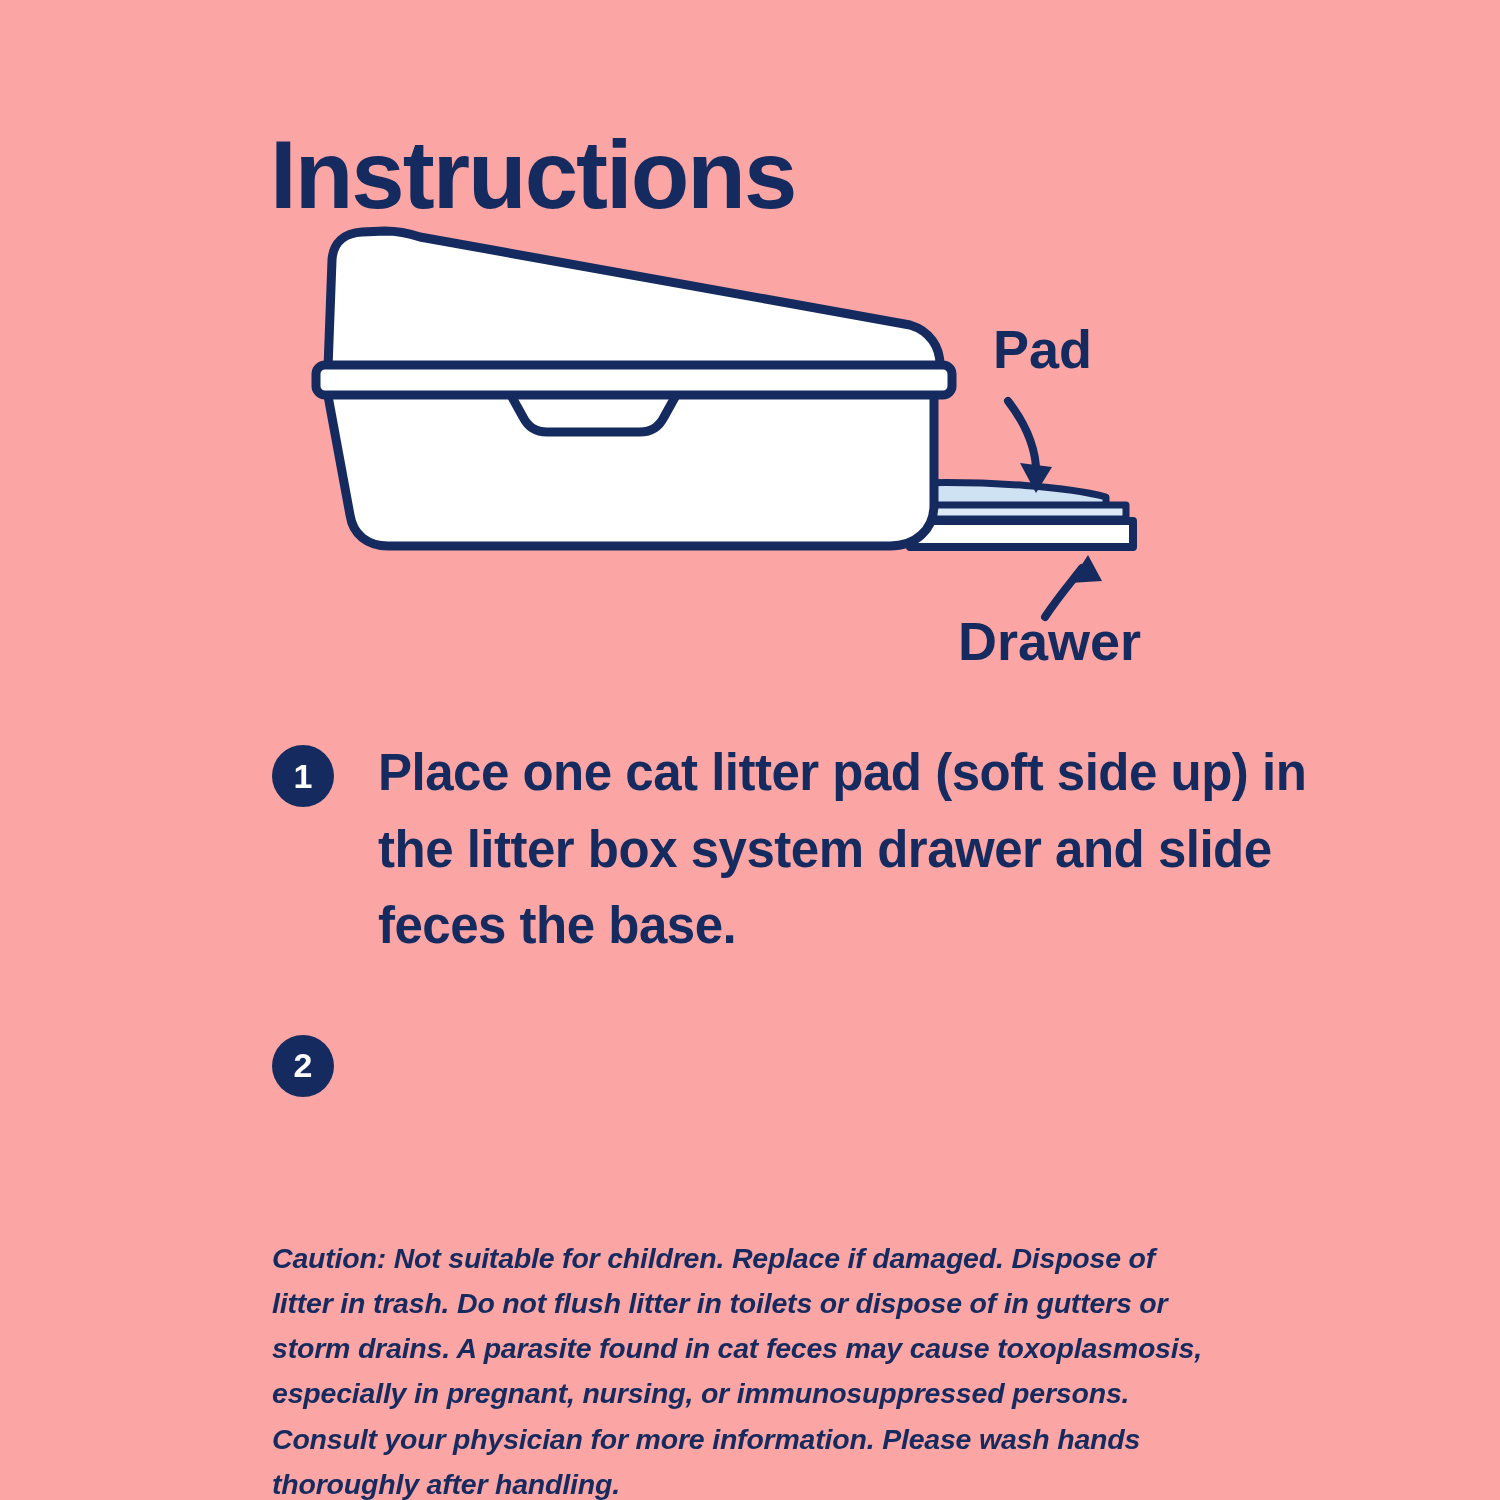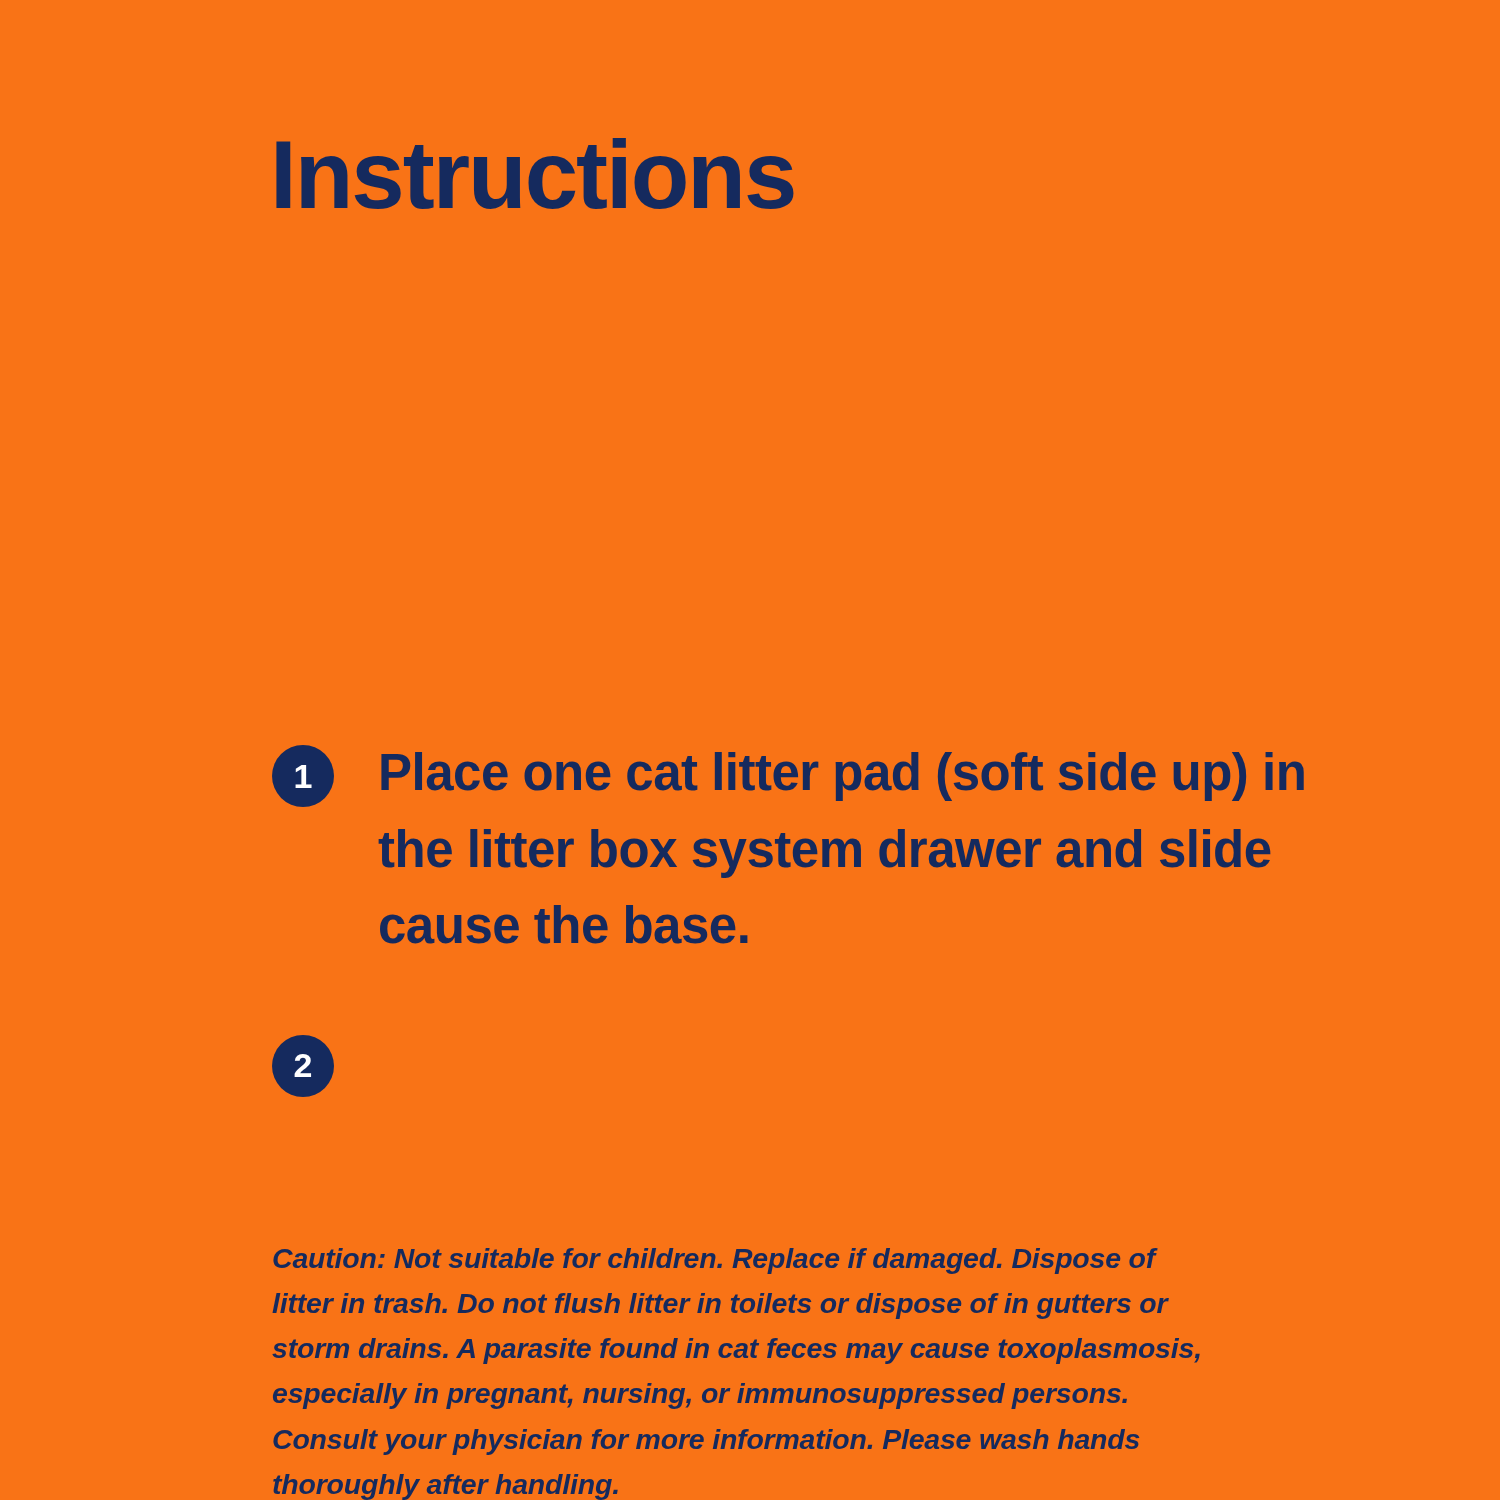--- a/index.html
+++ b/index.html
@@ -10,21 +10,21 @@
     width: 1500px;
     height: 1500px;
     background: #24c9d8;
     font-family: "Liberation Sans", sans-serif;
     overflow: hidden;
   }
   #page {
     position: relative;
     width: 1500px;
     height: 1500px;
-    background: #f97316;
+    background: #fca5a5;
   }
 
   
   #title {
     position: absolute;
     left: 270px;
     top: 58px;
     font-size: 96px;
     font-weight: 700;
     color: #152a5e;
@@ -93,26 +93,89 @@
     letter-spacing: -0.2px;
   }
 </style>
 </head>
 <body>
 
 <div id="page">
 
   <h1 id="title">Instructions</h1>
 
+  <div id="diagram">
+    <svg viewBox="0 0 920 490" width="920" height="490">
+
+      <g>
+        <path d="M 626 278
+                 C 700 276, 780 282, 816 292
+                 L 816 302
+                 L 626 302
+                 Z" fill="#cfe2f3" stroke="#152a5e" stroke-width="7" stroke-linejoin="round"></path>
+        <path d="M 626 300
+                 L 836 300
+                 L 836 314
+                 L 626 314
+                 Z" fill="#dceaf7" stroke="#152a5e" stroke-width="7" stroke-linejoin="round"></path>
+      </g>
+
+      <g>
+        <path d="M 620 316
+                 L 843 316
+                 L 843 342
+                 L 620 342
+                 Z" fill="#ffffff" stroke="#152a5e" stroke-width="8" stroke-linejoin="round"></path>
+      </g>
+
+      <path d="M 36 180
+               L 60 310
+               C 63 330, 78 341, 98 341
+               L 600 341
+               C 625 341, 644 325, 644 300
+               L 644 180
+               Z" fill="#ffffff" stroke="#152a5e" stroke-width="9" stroke-linejoin="round"></path>
+
+      <path d="M 213 176
+               L 233 212
+               C 238 222, 246 227, 257 227
+               L 350 227
+               C 361 227, 369 222, 374 212
+               L 394 176" fill="none" stroke="#152a5e" stroke-width="9" stroke-linejoin="round" stroke-linecap="round"></path>
+
+      <path d="M 38 163
+               L 42 55
+               C 43 38, 54 28, 72 27
+               L 95 26
+               C 108 26, 118 28, 130 32
+               L 620 120
+               C 640 126, 650 142, 650 160
+               L 650 163
+               Z" fill="#ffffff" stroke="#152a5e" stroke-width="9" stroke-linejoin="round"></path>
+
+      <rect x="26" y="160" width="636" height="30" rx="9" ry="9" fill="#ffffff" stroke="#152a5e" stroke-width="9"></rect>
+
+      <text x="703" y="163" font-family="Liberation Sans, sans-serif" font-size="54" font-weight="700" fill="#152a5e">Pad</text>
+      <path d="M 718 196
+               C 738 222, 748 250, 746 276" fill="none" stroke="#152a5e" stroke-width="8" stroke-linecap="round"></path>
+      <path d="M 746 288 L 730 258 L 762 262 Z" fill="#152a5e"></path>
+
+      <text x="668" y="455" font-family="Liberation Sans, sans-serif" font-size="54" font-weight="700" fill="#152a5e">Drawer</text>
+      <path d="M 755 412
+               C 768 392, 782 376, 792 363" fill="none" stroke="#152a5e" stroke-width="8" stroke-linecap="round"></path>
+      <path d="M 798 350 L 780 378 L 812 376 Z" fill="#152a5e"></path>
+
+    </svg>
+  </div>
 
   <div id="steps">
 
     <div class="step" id="step-1">
       <div class="badge">1</div>
-      <div class="step-text">Place one cat litter pad (soft side up) in the litter box system drawer and slide cause the base.</div>
+      <div class="step-text">Place one cat litter pad (soft side up) in the litter box system drawer and slide feces the base.</div>
     </div>
 
     <div class="step" id="step-2">
       <div class="badge">2</div>
     </div>
 
   </div>
 
   <p id="caution">Caution: Not suitable for children. Replace if damaged. Dispose of litter in trash. Do not flush litter in toilets or dispose of in gutters or storm drains. A parasite found in cat feces may cause toxoplasmosis, especially in pregnant, nursing, or immunosuppressed persons. Consult your physician for more information. Please wash hands thoroughly after handling.</p>
 

